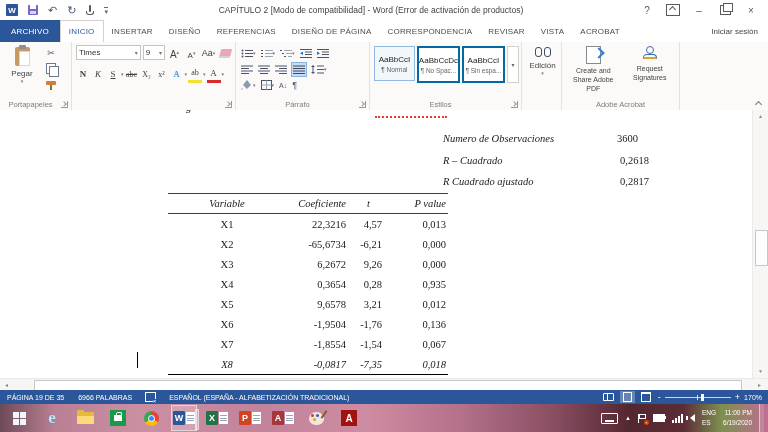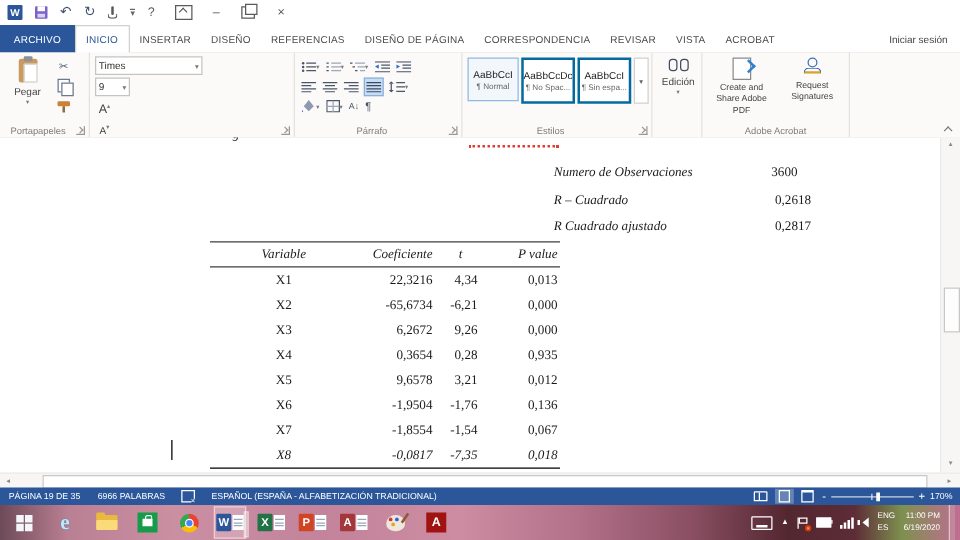--- a/index.html
+++ b/index.html
@@ -41,21 +41,21 @@
   .clipic::before{content:"";position:absolute;left:4px;top:-2px;width:7px;height:4px;background:#8d9097;border-radius:1px;}
   .clipic::after{content:"";position:absolute;left:4px;top:4px;width:9px;height:13px;background:#fff;border:1px solid #d8d8d8;}
   .pastetxt{font-size:8px;color:#444;margin-top:3px;}
   .clipcol{display:flex;flex-direction:column;gap:3px;padding-top:2px;}
   .miniic{width:14px;height:12px;display:flex;align-items:center;justify-content:center;font-size:9px;color:#4a5568;}
   .copyic{width:8px;height:9px;border:1px solid #6a7891;background:#fff;position:relative;}
   .copyic::before{content:"";position:absolute;left:2px;top:2px;width:8px;height:9px;border:1px solid #6a7891;background:#fff;}
   .painteric{width:10px;height:4px;background:#c98236;border-radius:1px;position:relative;}
   .painteric::after{content:"";position:absolute;left:4px;top:4px;width:2px;height:5px;background:#8d6a3f;}
   .g-font{width:164px;}
-  .frow1{display:flex;align-items:flex-start;gap:2px;flex-direction:column;}
+  .frow1{display:flex;align-items:flex-end;gap:2px;}
   .combo{height:13px;border:1px solid #c6c4c2;background:#fff;font-size:8px;display:flex;align-items:center;padding:0 2px;justify-content:space-between;color:#333;}
   .combo .arr{color:#777;font-size:6px;margin-left:2px;}
   .fbtn{min-width:13px;height:14px;display:flex;align-items:end;justify-content:center;color:#3f3f3f;padding:0 1px;}
   .frow2{display:flex;align-items:center;gap:1px;margin-top:5px;}
   .f2{min-width:14px;height:15px;display:flex;align-items:center;justify-content:center;font-size:9px;color:#3f3f3f;font-family:"Liberation Serif",serif;}
   .tiny-arr{font-size:5px;color:#777;}
   .eraseric{width:11px;height:7px;background:#eda7b4;border-radius:1px;transform:skewX(-15deg);border-bottom:2px solid #cfd4da;}
   .g-par{width:134px;}
   .prow{display:flex;align-items:center;gap:3px;height:16px;}
   .pbtn{display:flex;align-items:center;justify-content:center;height:14px;padding:0 1px;}
@@ -175,20 +175,21 @@
 
   <div class="titlebar">
     <div class="qat">
       <span class="wlogo">W</span>
       <span class="saveic"></span>
       <span class="qglyph">↶</span>
       <span class="qglyph">↻</span>
       <span class="touchic"></span>
       <span class="qmore">▾</span>
     </div>
+    <div class="ttitle">CAPÍTULO 2 [Modo de compatibilidad] - Word (Error de activación de productos)</div>
     <div class="wbtns">
       <span class="wbtn">?</span>
       <span class="wbtn">
           <span class="ribopt"></span>
         </span>
       <span class="wbtn">–</span>
       <span class="wbtn">
           <span class="restoreic"></span>
         </span>
       <span class="wbtn">×</span>
@@ -429,21 +430,21 @@
     <div class="dtable">
       <div class="thead">
         <span class="c0">Variable</span>
         <span class="c1">Coeficiente</span>
         <span class="c2">t</span>
         <span class="c3">P value</span>
       </div>
       <div class="trow">
           <span class="c0">X1</span>
           <span class="c1">22,3216</span>
-          <span class="c2">4,34</span>
+          <span class="c2">4,57</span>
           <span class="c3">0,013</span>
         </div>
       <div class="trow">
           <span class="c0">X2</span>
           <span class="c1">-65,6734</span>
           <span class="c2">-6,21</span>
           <span class="c3">0,000</span>
         </div>
       <div class="trow">
           <span class="c0">X3</span>

